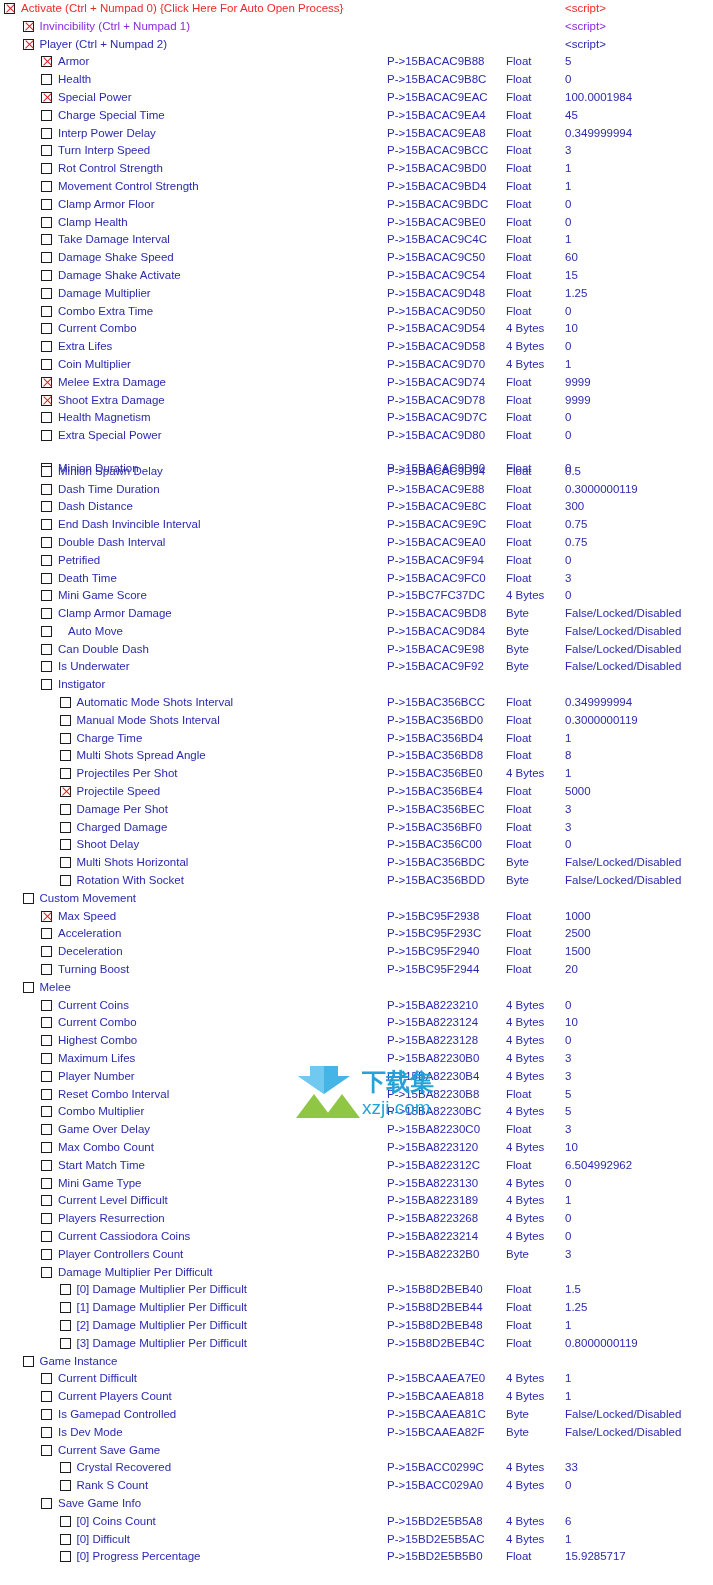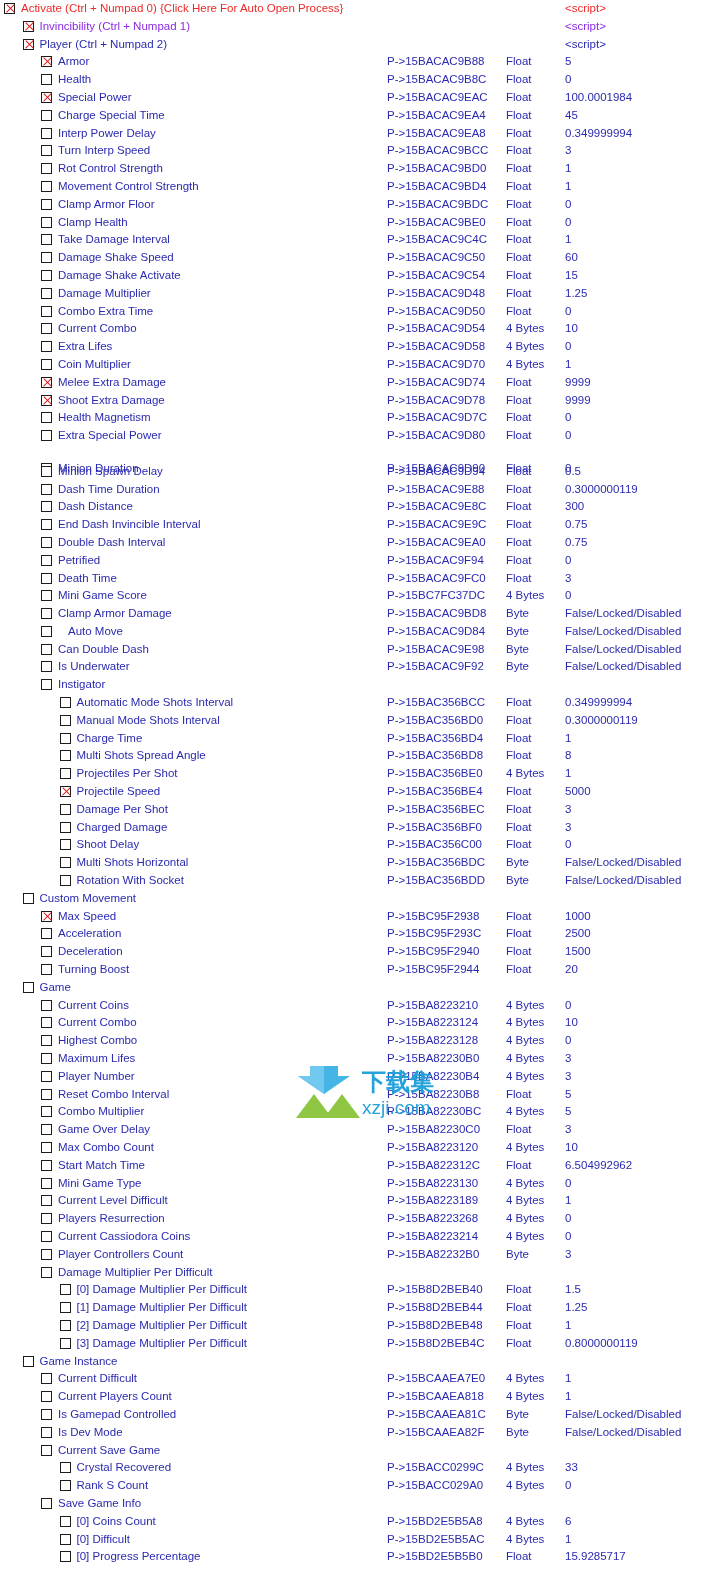--- a/index.html
+++ b/index.html
@@ -465,21 +465,21 @@
     </div>
     <div class="row" style="top: 0px;">
       <div class="cb" style="left: 41px;"></div>
       <div class="desc c-blue" style="left: 58px;">Turning Boost</div>
       <div class="addr c-blue">P-&gt;15BC95F2944</div>
       <div class="type c-blue">Float</div>
       <div class="val c-blue">20</div>
     </div>
     <div class="row" style="top: 0px;">
       <div class="cb" style="left: 22.5px;"></div>
-      <div class="desc c-blue" style="left: 39.5px;">Game</div>
+      <div class="desc c-blue" style="left: 39.5px;">Melee</div>
     </div>
     <div class="row" style="top: 0px;">
       <div class="cb" style="left: 41px;"></div>
       <div class="desc c-blue" style="left: 58px;">Current Coins</div>
       <div class="addr c-blue">P-&gt;15BA8223210</div>
       <div class="type c-blue">4 Bytes</div>
       <div class="val c-blue">0</div>
     </div>
     <div class="row" style="top: 0px;">
       <div class="cb" style="left: 41px;"></div>

